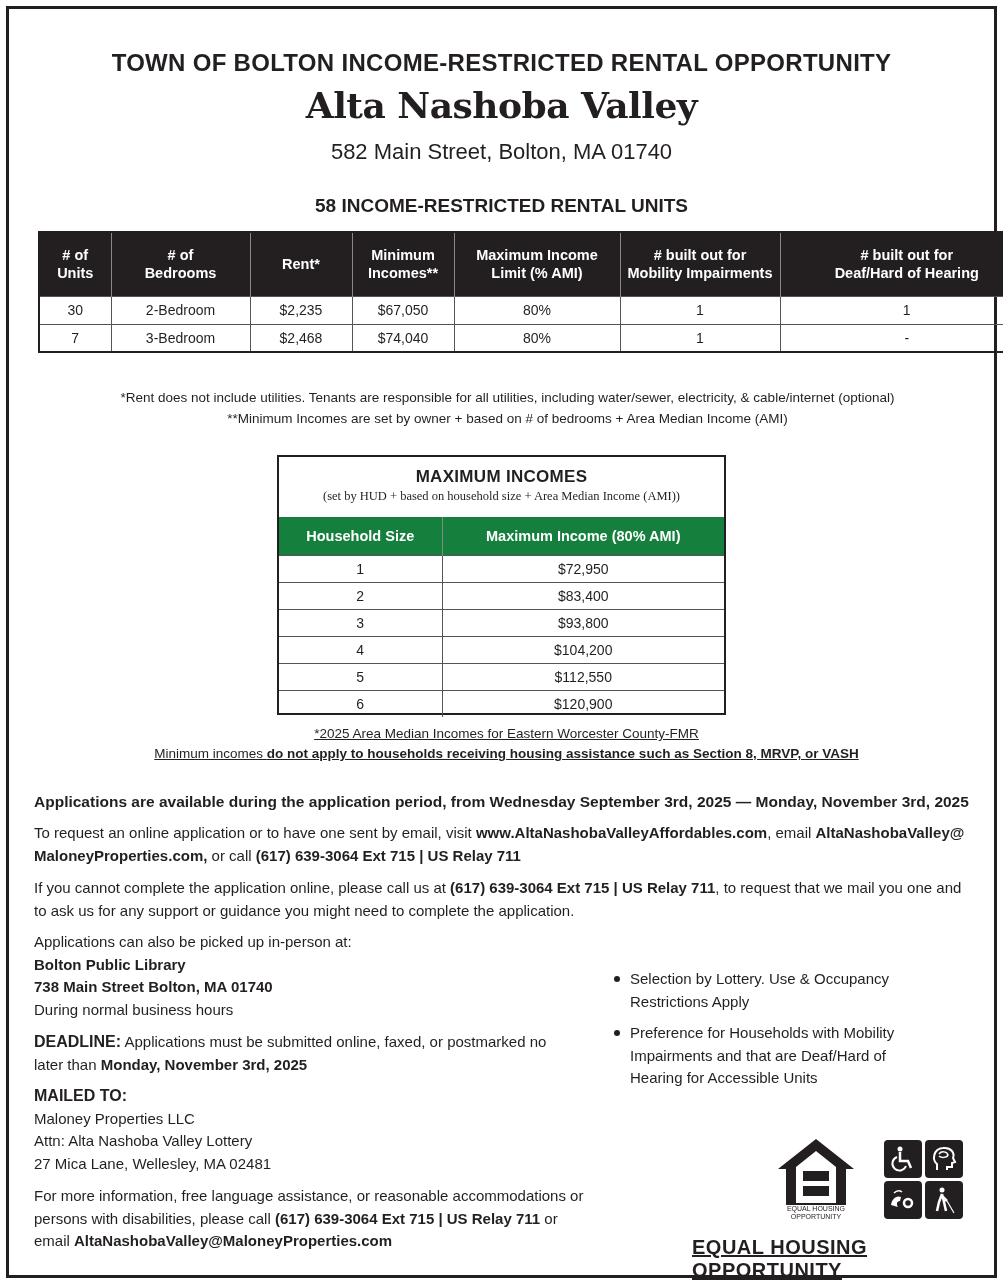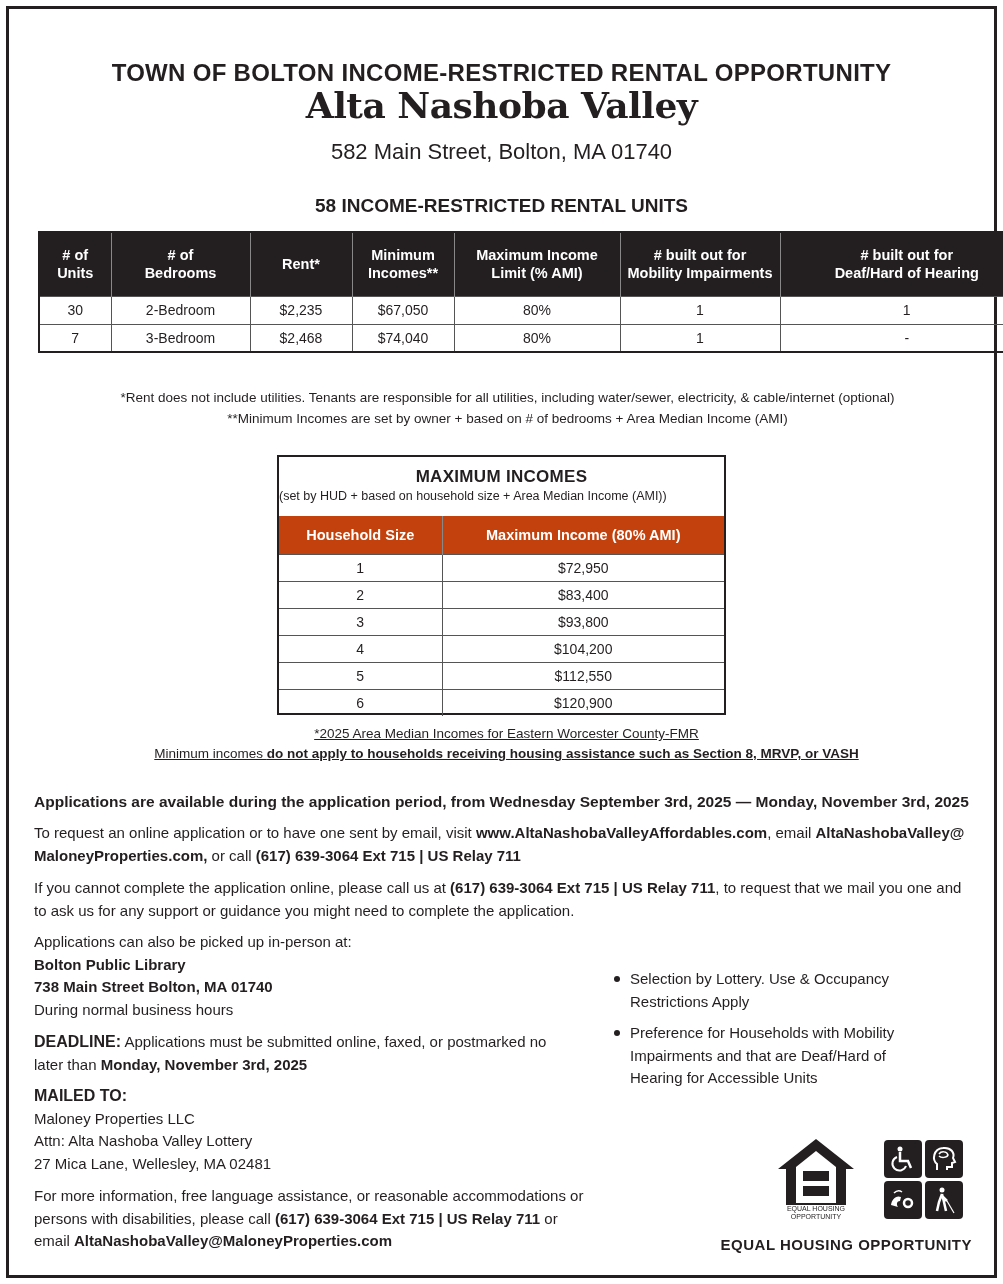--- a/index.html
+++ b/index.html
@@ -3,21 +3,21 @@
   <meta charset="utf-8">
   <style>
     * { box-sizing: border-box; margin: 0; padding: 0; }
     html, body { width: 1003px; height: 1284px; background: #ffffff; }
     body { font-family: "Liberation Sans", sans-serif; color: #231f20; position: relative; overflow: hidden; }
     .frame {
       position: absolute; left: 6px; top: 6px; width: 991px; height: 1272px;
       border: 3px solid #231f20; background: #fff;
     }
     .top-heading {
-      position: absolute; left: 0; width: 100%; top: 59px; text-align: center;
+      position: absolute; left: 0; width: 100%; top: 49px; text-align: center;
       font-weight: bold; font-size: 24px; letter-spacing: 0.3px;
     }
     .title {
       position: absolute; left: 0; width: 100%; top: 84px; text-align: center;
       font-family: "DejaVu Serif", serif; font-weight: bold; font-size: 36px; letter-spacing: -0.5px;
     }
     .address {
       position: absolute; left: 0; width: 100%; top: 139px; text-align: center;
       font-size: 22px;
     }
@@ -42,24 +42,24 @@
     }
     .footnotes {
       position: absolute; left: 0; width: 100%; top: 387px; text-align: center;
       font-size: 13.5px; line-height: 21px; padding-left: 12px;
     }
     .max-box {
       position: absolute; left: 277px; top: 455px; width: 449px; height: 260px;
       border: 2px solid #231f20;
     }
     .max-title { text-align: center; font-weight: bold; font-size: 17px; margin-top: 10px; letter-spacing: 0.3px; }
-    .max-sub { font-size: 12.5px; margin-top: 2px; }
+    .max-sub { text-align: center; font-size: 12.5px; margin-top: 2px; font-family: Liberation Serif, serif; }
     .max-table { width: 100%; margin-top: 13px; }
     .max-table th {
-      background: #c2410c; color: #fff; font-size: 14.5px; font-weight: bold; height: 38px;
+      background: #15803d; color: #fff; font-size: 14.5px; font-weight: bold; height: 38px;
       border-left: 1px solid #888;
     }
     .max-table th:first-child { border-left: none; width: 163px; }
     .max-table td {
       height: 27px; font-size: 14px; text-align: center;
       border-top: 1px solid #555; border-left: 1px solid #555;
     }
     .max-table td:first-child { border-left: none; }
     .ami-note {
       position: absolute; left: 0; width: 100%; top: 724px; text-align: center;
@@ -86,22 +86,22 @@
     .eho-logo-text {
       position: absolute; left: 776px; top: 1205px; width: 80px; text-align: center;
       font-size: 7px; line-height: 7.5px; letter-spacing: 0;
     }
     .access-grid {
       position: absolute; left: 884px; top: 1140px; width: 80px; height: 80px;
       display: grid; grid-template-columns: 38px 38px; grid-template-rows: 38px 38px; gap: 3px;
     }
     .access-grid > div { background: #231f20; border-radius: 4px; display: flex; align-items: center; justify-content: center; }
     .eho-caption {
-      position: absolute; left: 692px; top: 1236px; width: 280px; text-align: right;
-      font-weight: bold; font-size: 15px; letter-spacing: 0.5px;
+      position: absolute; left: 692px; top: 1236px; width: 280px; text-align: left;
+      font-weight: bold; font-size: 20px; letter-spacing: 0.5px; text-decoration: underline;
     }
   </style>
 </head>
 <body>
 
 <div class="frame"></div>
 
 <div class="top-heading">TOWN OF BOLTON INCOME-RESTRICTED RENTAL OPPORTUNITY</div>
 <div class="title">Alta Nashoba Valley</div>
 <div class="address">582 Main Street, Bolton, MA 01740</div>

